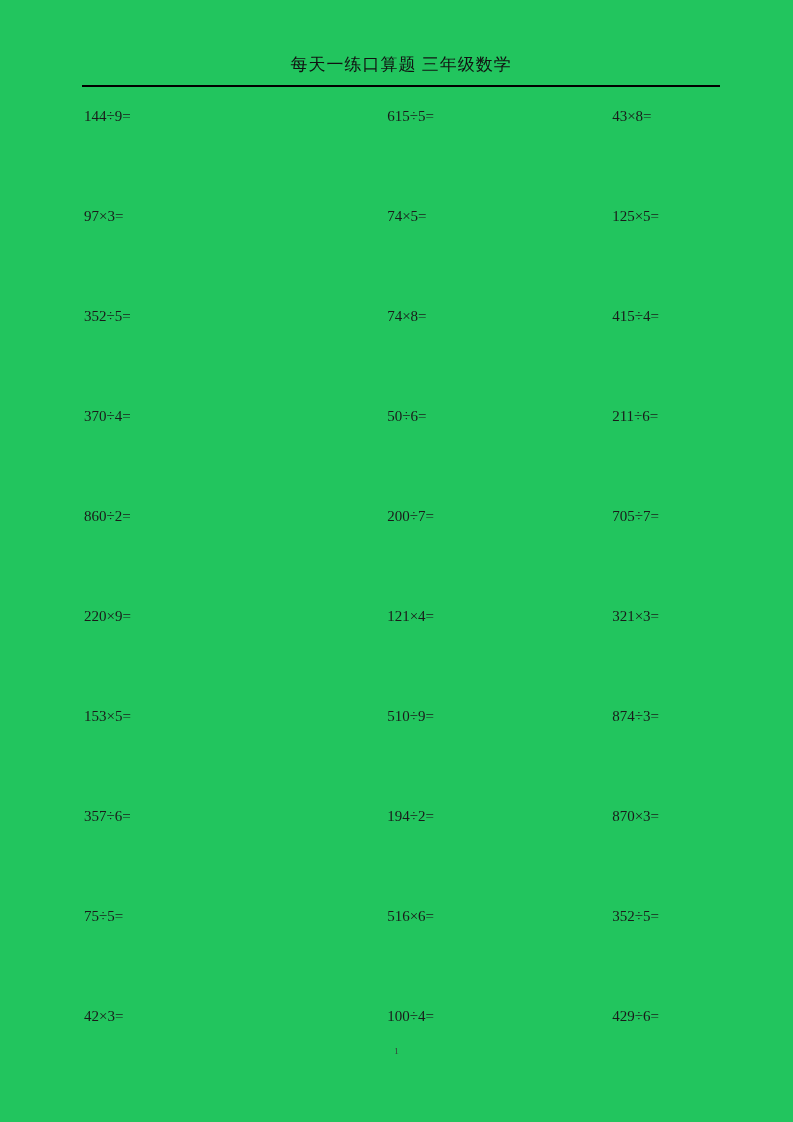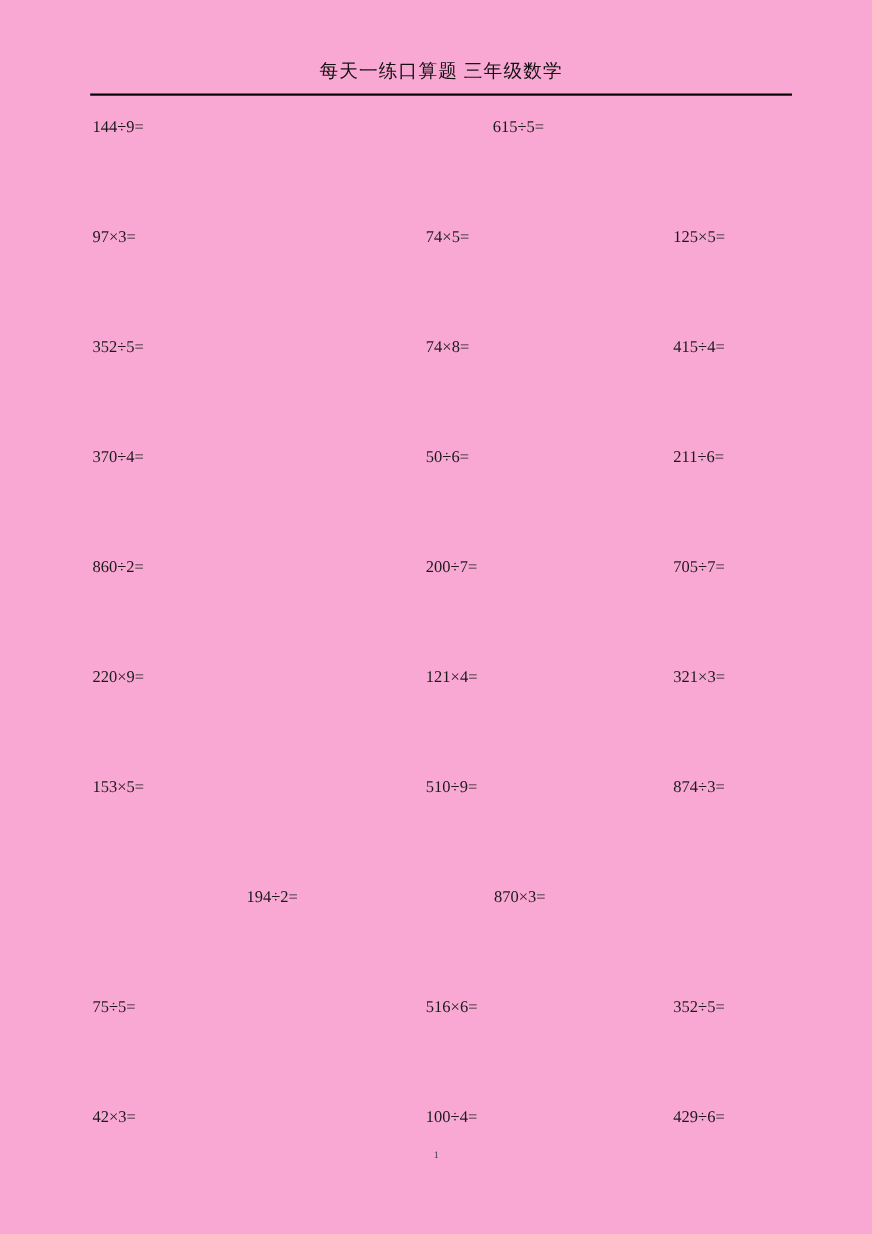--- a/index.html
+++ b/index.html
@@ -10,21 +10,21 @@
   }
   body {
     font-family: "Liberation Serif", "DejaVu Serif", serif;
     color: #1a1a1a;
   }
   .page {
     position: relative;
     width: 793px;
     height: 1122px;
     margin: 0 auto;
-    background: #f9a8d4;
+    background: #22c55e;
     overflow: hidden;
     box-sizing: border-box;
   }
   
   .doc-header {
     position: absolute;
     left: 82px;
     top: 52px;
     width: 638px;
     height: 34px;
@@ -96,20 +96,21 @@
   <div class="doc-header">
     <div class="doc-title">每天一练口算题 三年级数学</div>
   </div>
   <div class="header-rule"></div>
 
   <div class="sheet">
 
     <div class="prob-row">
       <div class="prob-cell c1"><span class="prob-text">144÷9=</span></div>
       <div class="prob-cell c2"><span class="prob-text">615÷5=</span></div>
+      <div class="prob-cell c3"><span class="prob-text">43×8=</span></div>
     </div>
 
     <div class="prob-row">
       <div class="prob-cell c1"><span class="prob-text">97×3=</span></div>
       <div class="prob-cell c2"><span class="prob-text">74×5=</span></div>
       <div class="prob-cell c3"><span class="prob-text">125×5=</span></div>
     </div>
 
     <div class="prob-row">
       <div class="prob-cell c1"><span class="prob-text">352÷5=</span></div>
@@ -135,20 +136,21 @@
       <div class="prob-cell c3"><span class="prob-text">321×3=</span></div>
     </div>
 
     <div class="prob-row">
       <div class="prob-cell c1"><span class="prob-text">153×5=</span></div>
       <div class="prob-cell c2"><span class="prob-text">510÷9=</span></div>
       <div class="prob-cell c3"><span class="prob-text">874÷3=</span></div>
     </div>
 
     <div class="prob-row">
+      <div class="prob-cell c1"><span class="prob-text">357÷6=</span></div>
       <div class="prob-cell c2"><span class="prob-text">194÷2=</span></div>
       <div class="prob-cell c3"><span class="prob-text">870×3=</span></div>
     </div>
 
     <div class="prob-row">
       <div class="prob-cell c1"><span class="prob-text">75÷5=</span></div>
       <div class="prob-cell c2"><span class="prob-text">516×6=</span></div>
       <div class="prob-cell c3"><span class="prob-text">352÷5=</span></div>
     </div>
 

